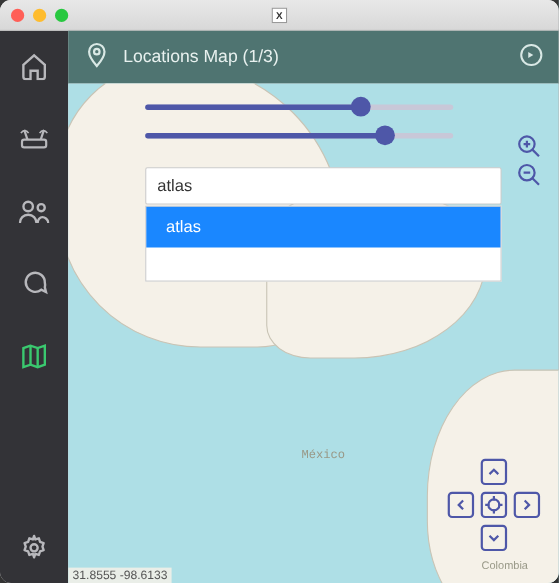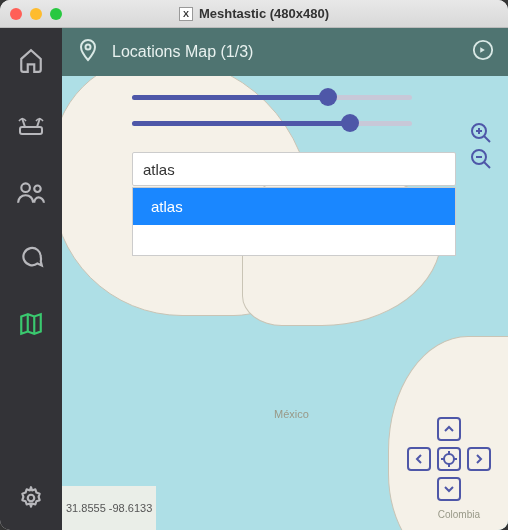--- a/index.html
+++ b/index.html
@@ -28,21 +28,21 @@
 
 .header { height: 48px; background: #4f7471; display: flex; align-items: center; padding: 0 14px; color: #e8f1ef; gap: 12px; }
 .header-title { flex: 1; font-size: 16px; font-weight: 500; }
 .header svg { stroke: #d9e8e5; fill: none; stroke-width: 2; }
 
 .map-area { flex: 1; position: relative; background: #aedfe6; overflow: hidden; }
 .land { position: absolute; background: #f5f1e8; border: 1px solid #c9c4b5; }
 .land1 { top: -20px; left: -10px; width: 260px; height: 260px; border-radius: 40% 60% 30% 50%; }
 .land2 { top: 100px; left: 180px; width: 200px; height: 150px; border-radius: 30% 40% 60% 20%; }
 .land3 { top: 260px; right: -40px; width: 160px; height: 230px; border-radius: 50% 20% 30% 40%; }
-.label-mexico { position: absolute; top: 332px; left: 212px; font-size: 11px; color: #998; z-index: 1; }
+.label-mexico { position: absolute; top: 332px; left: 212px; font-size: 11px; color: #998; z-index: 1; font-family: Liberation Mono, monospace; }
 .label-colombia { position: absolute; bottom: 10px; right: 28px; font-size: 10px; color: #998; z-index: 1; }
 
 .sliders { position: absolute; top: 14px; left: 70px; width: 280px; z-index: 3; }
 .slider { position: relative; height: 14px; margin-bottom: 12px; }
 .slider-track { position: absolute; top: 5px; left: 0; right: 0; height: 5px; background: #c8c8d8; border-radius: 3px; }
 .slider-fill { position: absolute; top: 5px; left: 0; height: 5px; background: #4e57a8; border-radius: 3px; }
 .slider-thumb { position: absolute; top: -2px; width: 18px; height: 18px; background: #4e57a8; border-radius: 50%; transform: translateX(-50%); }
 .s1 .slider-fill { width: 70%; }
 .s1 .slider-thumb { left: 70%; }
 .s2 .slider-fill { width: 78%; }
@@ -56,35 +56,34 @@
 .search-input { width: 100%; height: 34px; font-size: 15px; padding: 0 10px; border: 1px solid #ccc; background: #fff; color: #333; border-radius: 2px; }
 .dropdown { background: #fff; border: 1px solid #ccc; margin-top: 1px; padding-bottom: 30px; }
 .dropdown-item { padding: 10px 18px; font-size: 15px; color: #333; cursor: pointer; }
 .dropdown-item.selected { background: #1a87ff; color: #fff; }
 
 .nav-pad { position: absolute; right: 14px; bottom: 26px; width: 90px; height: 90px; z-index: 3; display: grid; grid-template-columns: repeat(3, 1fr); grid-template-rows: repeat(3, 1fr); }
 .pad-btn { display: flex; align-items: center; justify-content: center; cursor: pointer; }
 .pad-btn svg { stroke: #4e57a8; fill: none; stroke-width: 2; }
 .pad-box { border: 2px solid #4e57a8; border-radius: 4px; width: 24px; height: 24px; display: flex; align-items: center; justify-content: center; }
 
-.coords { position: absolute; left: 0; bottom: 0; font-size: 11px; color: #555; background: rgba(245,241,232,0.85); padding: 16px 4px; z-index: 2; }
+.coords { position: absolute; left: 0; bottom: 0; font-size: 11px; color: #555; background: rgba(245,241,232,0.85); padding: 1px 4px; z-index: 2; }
 </style>
 </head>
 <body>
 
 <div class="window">
   <div class="titlebar">
     <div class="traffic">
       <span class="tclose"></span>
       <span class="tmin"></span>
       <span class="tmax"></span>
     </div>
     <div class="titlebar-title">
       <span class="xicon">X</span>
-      <span>Meshtastic (480x480)</span>
     </div>
   </div>
 
   <div class="app">
     <div class="sidebar">
       <div class="nav-icon">
         <svg width="26" height="26" viewBox="0 0 24 24">
             <path d="M3 11l9-8 9 8v10a2 2 0 0 1-2 2h-4v-7h-6v7H5a2 2 0 0 1-2-2z"></path>
           </svg>
       </div>

